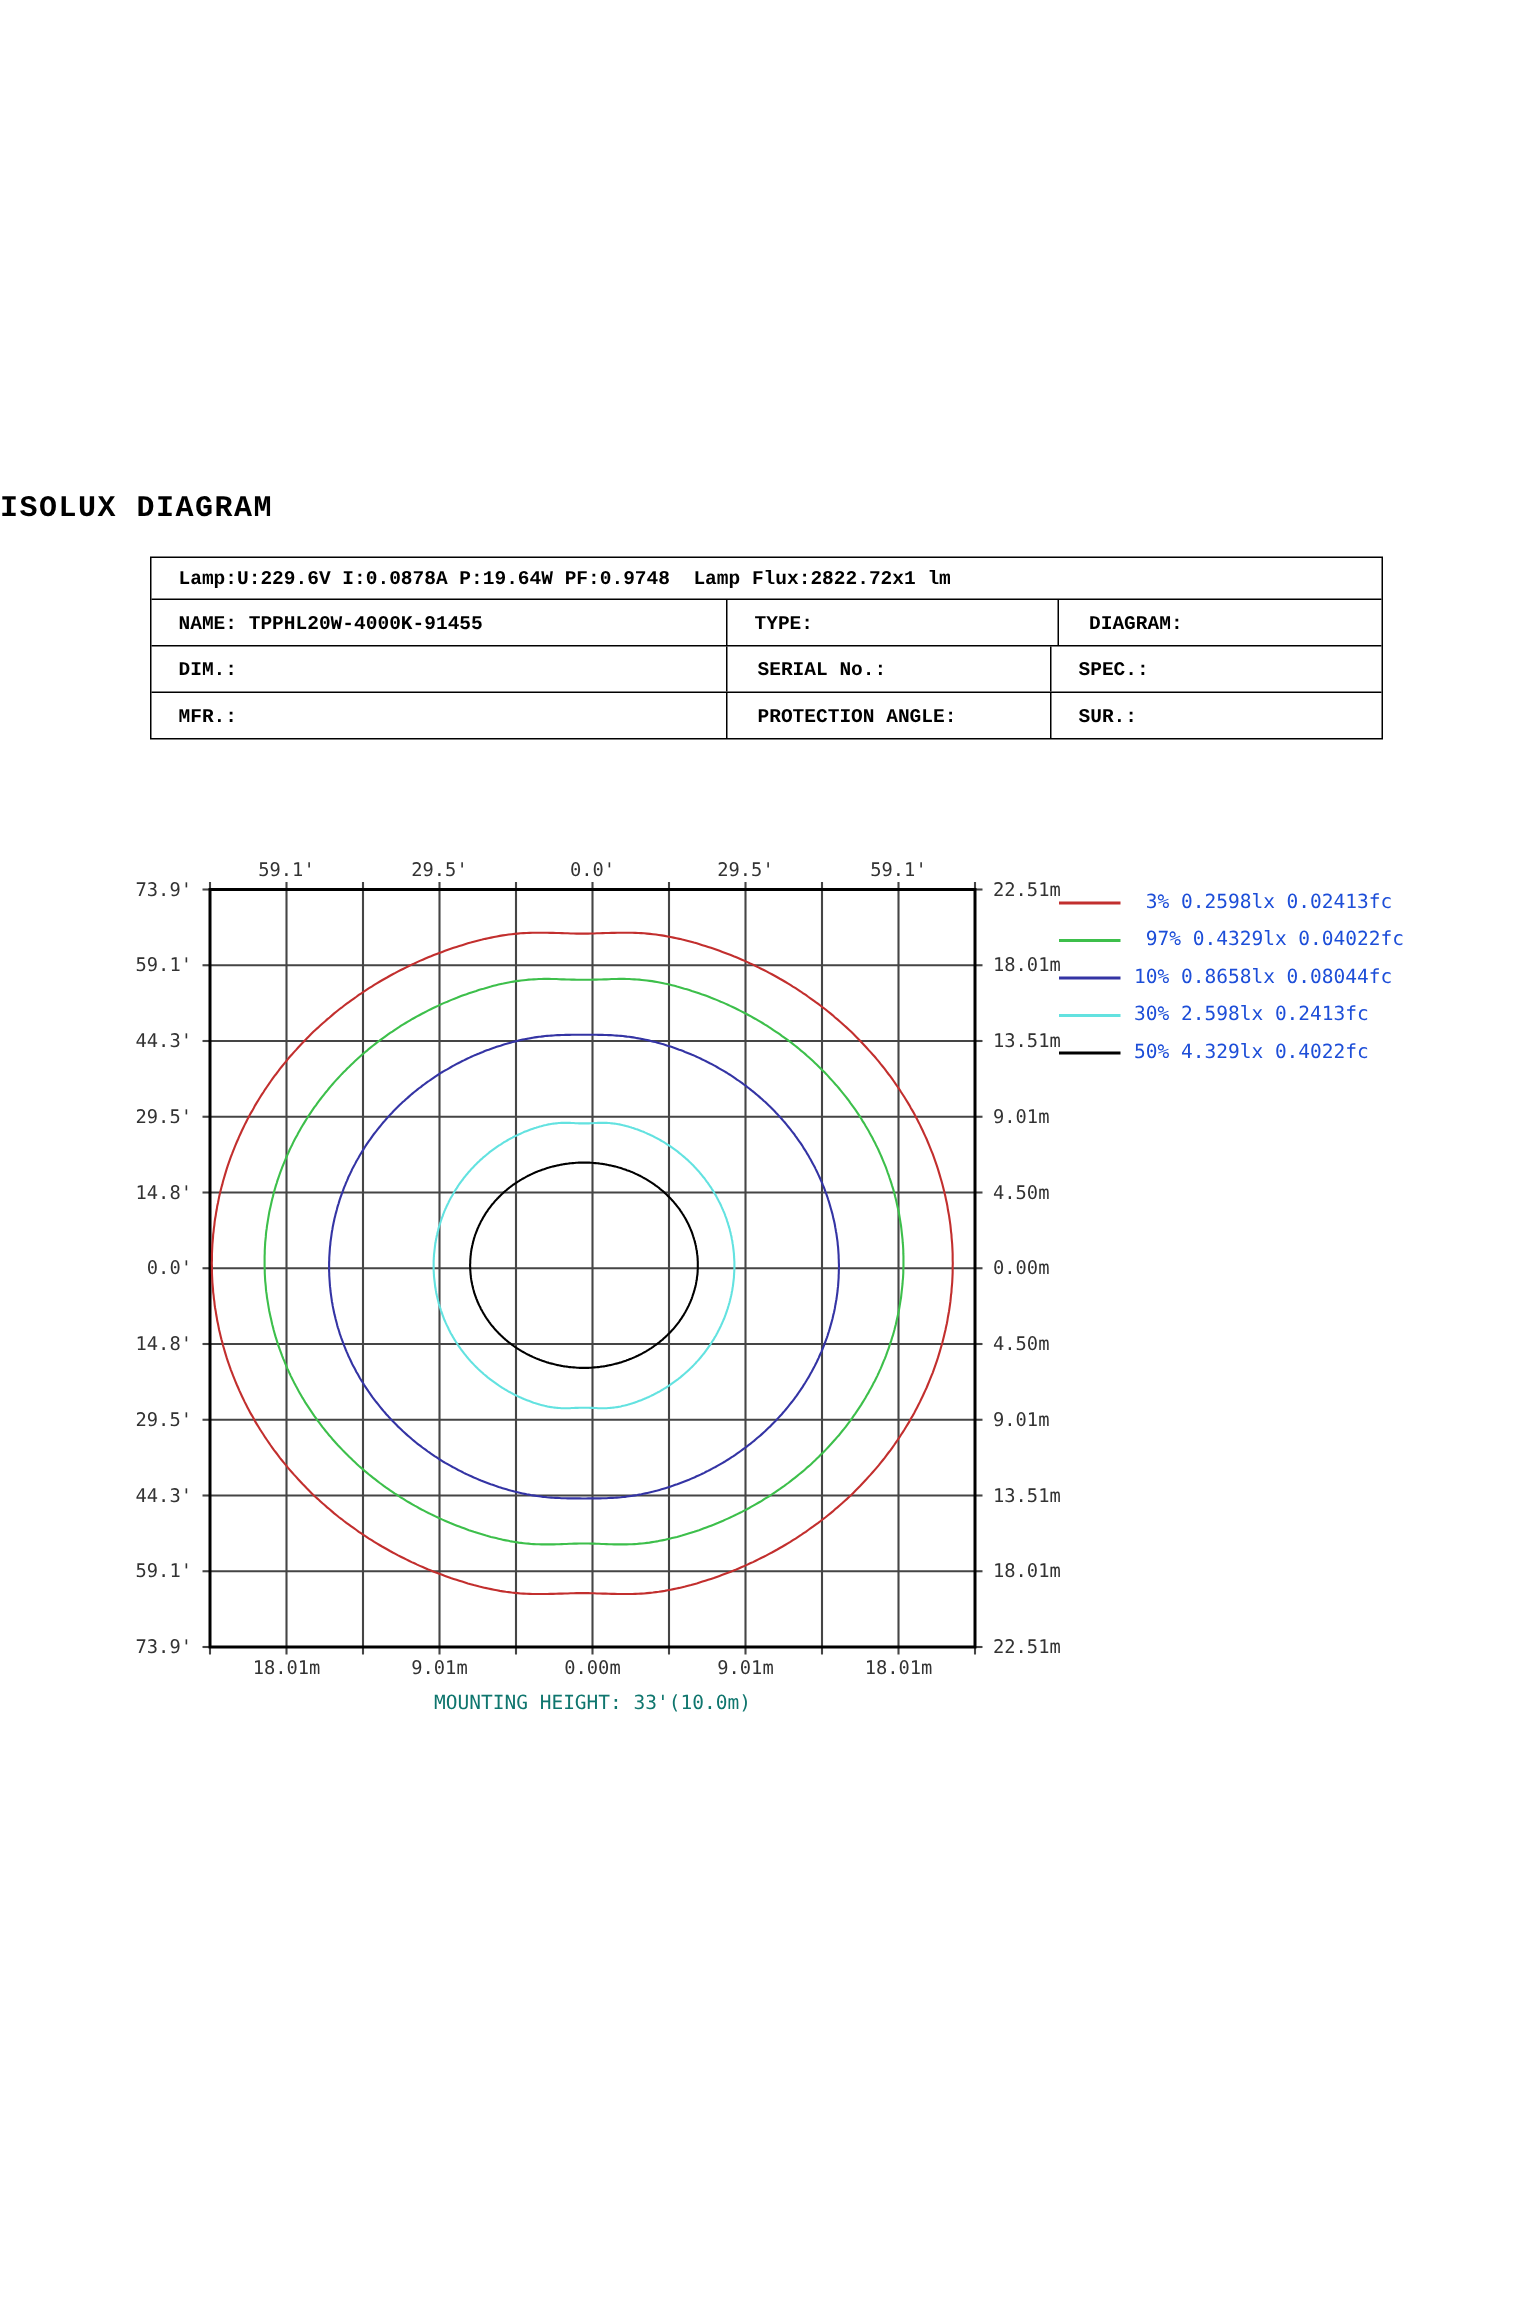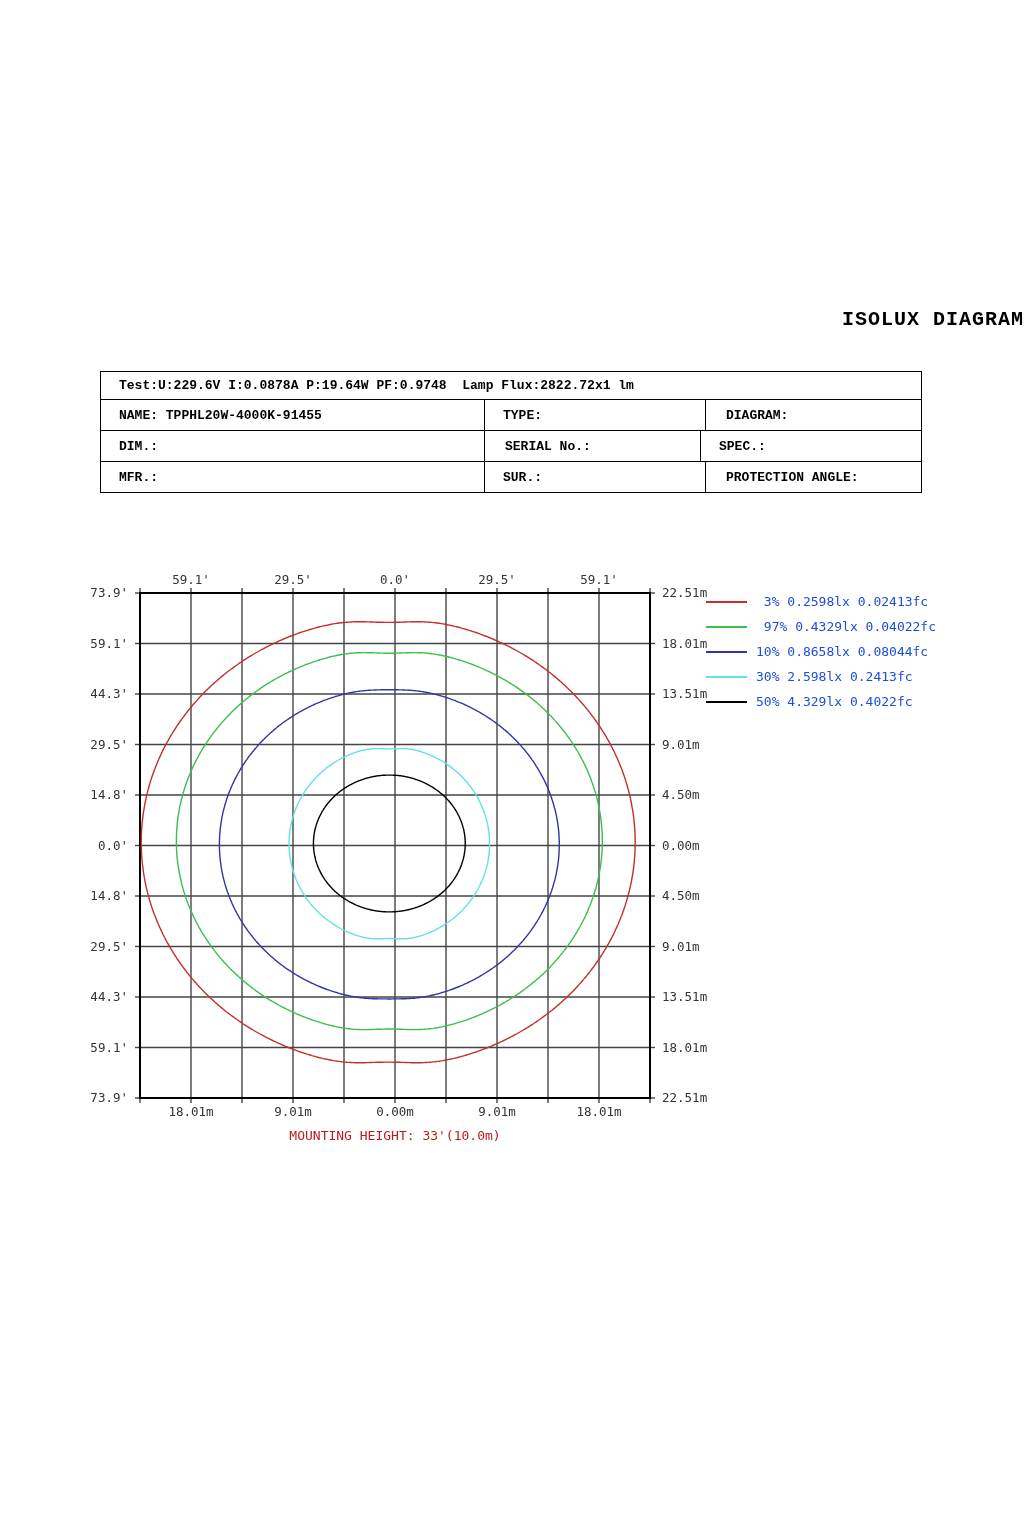--- a/index.html
+++ b/index.html
@@ -1,18 +1,18 @@
 <!DOCTYPE html>
 <html><head>
 <meta charset="utf-8">
 <style>
   html,body{margin:0;padding:0;background:#fff;}
   .page{position:relative;width:1024px;height:1536px;background:#ffffff;overflow:hidden;
         font-family:"DejaVu Sans Mono",monospace;}
-  .title{position:absolute;top:308px;left:0;width:1024px;text-align:right;
+  .title{position:absolute;top:328px;left:0;width:1024px;text-align:left;
          font-family:"Liberation Mono",monospace;font-weight:bold;font-size:20px;
          letter-spacing:1px;color:#000;}
   .info-table{position:absolute;left:100px;top:371px;width:822px;box-sizing:border-box;
               border:1.5px solid #000;background:#fff;}
   .trow{display:flex;height:30px;border-top:1.5px solid #000;}
   .trow.r1{height:27px;border-top:none;}
   .cell{box-sizing:border-box;display:flex;align-items:center;padding-left:18px;
         font-family:"Liberation Mono",monospace;font-weight:bold;font-size:13px;
         color:#000;white-space:pre;overflow:hidden;}
   .cell.full{width:100%;}
@@ -20,48 +20,48 @@
   .cell.w2{width:221px;border-left:1.5px solid #000;}
   .cell.w3{flex:1;border-left:1.5px solid #000;padding-left:20px;}
   #chart-svg{position:absolute;left:0;top:0;width:1024px;height:1536px;}
   .axlabel{font-family:"DejaVu Sans Mono",monospace;font-size:12.5px;fill:#333333;}
   .legend{position:absolute;left:706px;top:589px;}
   .legend-row{height:25px;display:flex;align-items:center;}
   .legend-swatch{width:41px;height:2px;flex:0 0 41px;}
   .legend-text{margin-left:9px;font-family:"DejaVu Sans Mono",monospace;font-size:13px;
                color:#1d4ed8;white-space:pre;}
   .caption{position:absolute;left:140px;top:1128px;width:510px;text-align:center;
-           font-family:"DejaVu Sans Mono",monospace;font-size:13px;color:#b91c1c;
+           font-family:"DejaVu Sans Mono",monospace;font-size:13px;color:#0f766e;
            white-space:pre;}
 </style>
 </head>
 <body>
 
 <div class="page">
 
   <div class="title">ISOLUX DIAGRAM</div>
 
   <div class="info-table">
     <div class="trow r1">
-      <div class="cell full">Test:U:229.6V I:0.0878A P:19.64W PF:0.9748  Lamp Flux:2822.72x1 lm</div>
+      <div class="cell full">Lamp:U:229.6V I:0.0878A P:19.64W PF:0.9748  Lamp Flux:2822.72x1 lm</div>
     </div>
     <div class="trow">
       <div class="cell w1">NAME: TPPHL20W-4000K-91455</div>
       <div class="cell w2">TYPE:</div>
       <div class="cell w3">DIAGRAM:</div>
     </div>
     <div class="trow">
       <div class="cell w1">DIM.:</div>
       <div class="cell w3">SERIAL No.:</div>
       <div class="cell w2">SPEC.:</div>
     </div>
     <div class="trow">
       <div class="cell w1">MFR.:</div>
+      <div class="cell w3">PROTECTION ANGLE:</div>
       <div class="cell w2">SUR.:</div>
-      <div class="cell w3">PROTECTION ANGLE:</div>
     </div>
   </div>
 
   <svg id="chart-svg" viewBox="0 0 1024 1536" xmlns="http://www.w3.org/2000/svg">
       <line x1="191" y1="593" x2="191" y2="1098" stroke="#454545" stroke-width="1.4"></line>
       <line x1="242" y1="593" x2="242" y2="1098" stroke="#454545" stroke-width="1.4"></line>
       <line x1="293" y1="593" x2="293" y2="1098" stroke="#454545" stroke-width="1.4"></line>
       <line x1="344" y1="593" x2="344" y2="1098" stroke="#454545" stroke-width="1.4"></line>
       <line x1="395" y1="593" x2="395" y2="1098" stroke="#454545" stroke-width="1.4"></line>
       <line x1="446" y1="593" x2="446" y2="1098" stroke="#454545" stroke-width="1.4"></line>

